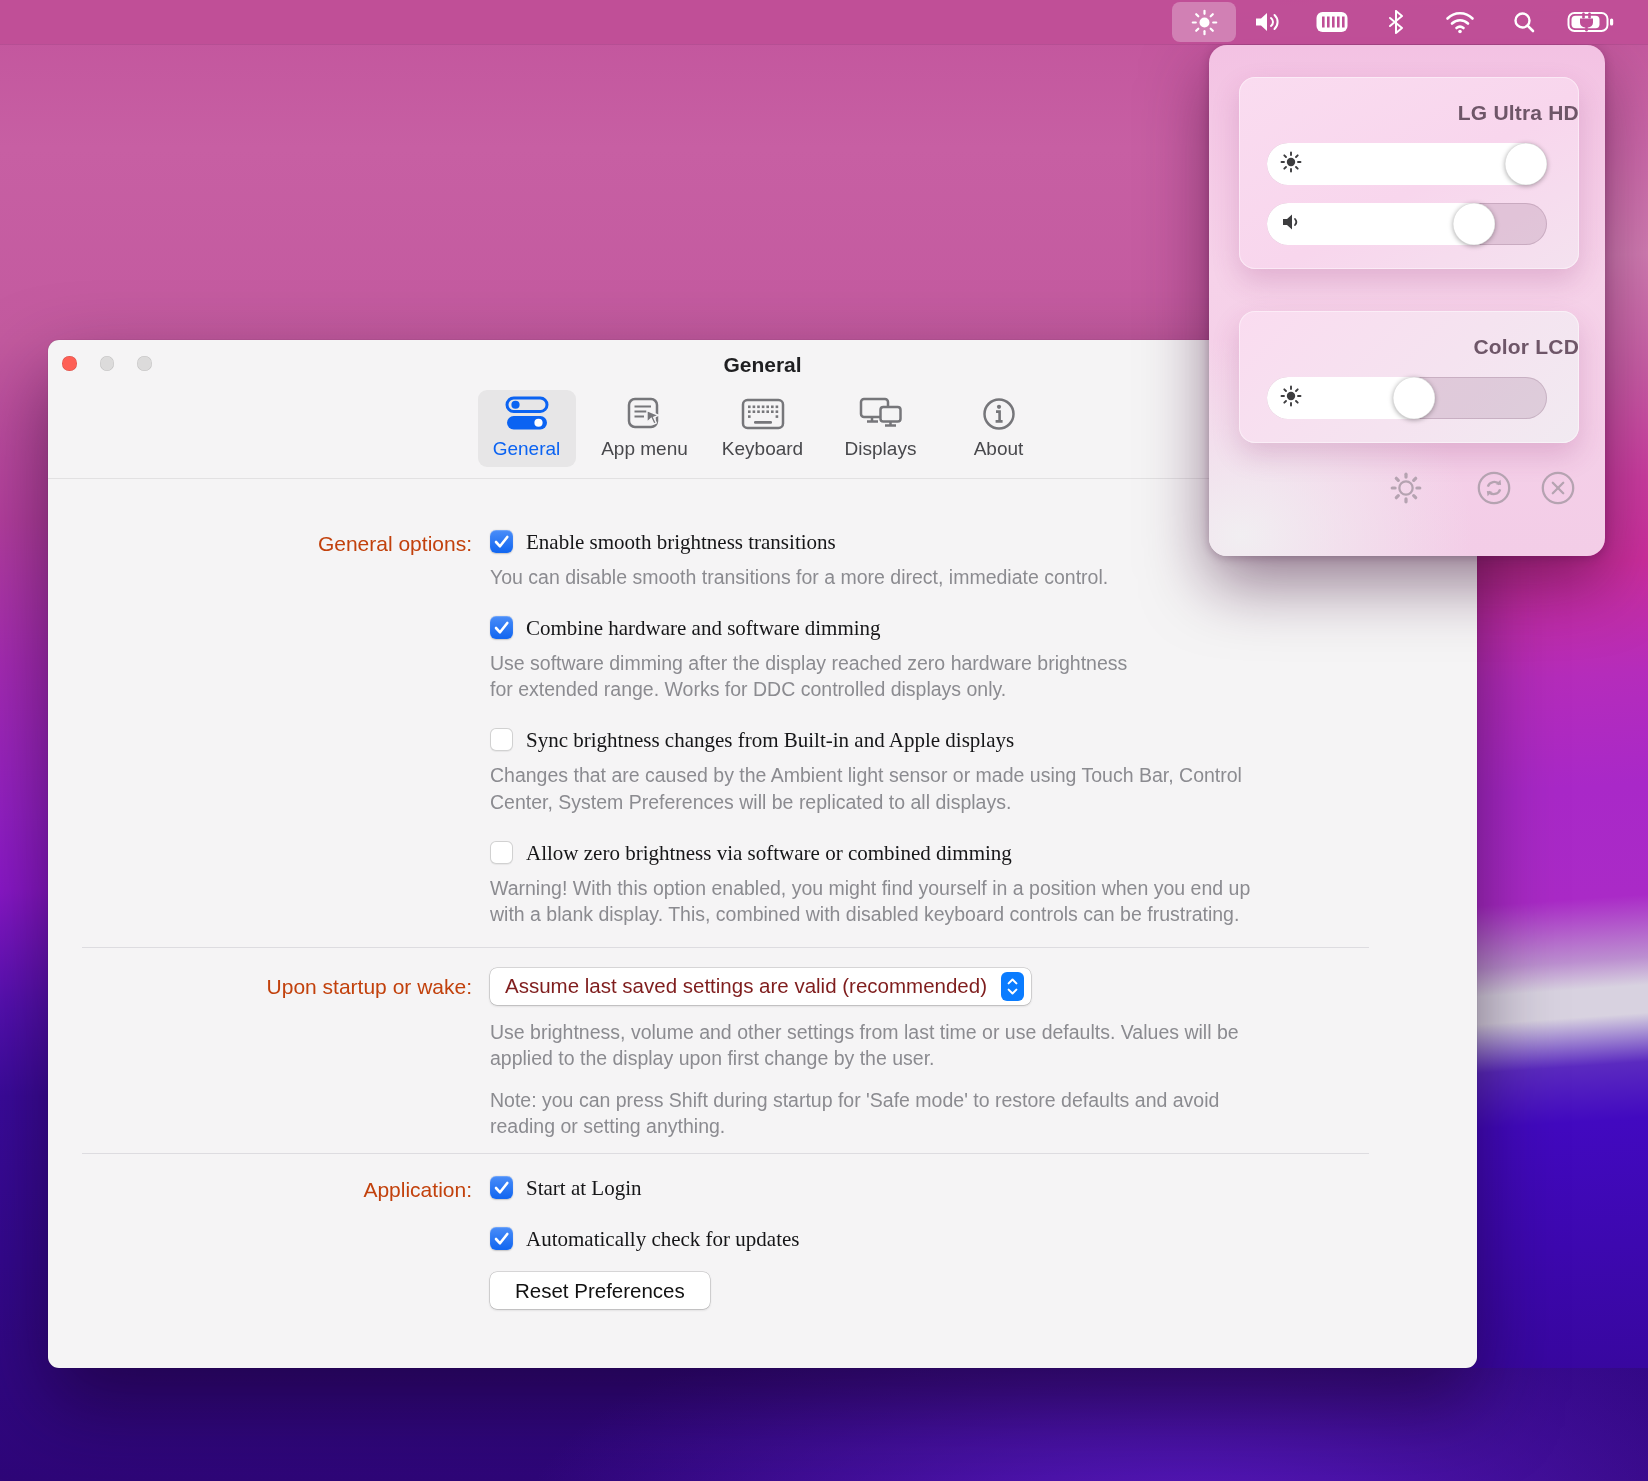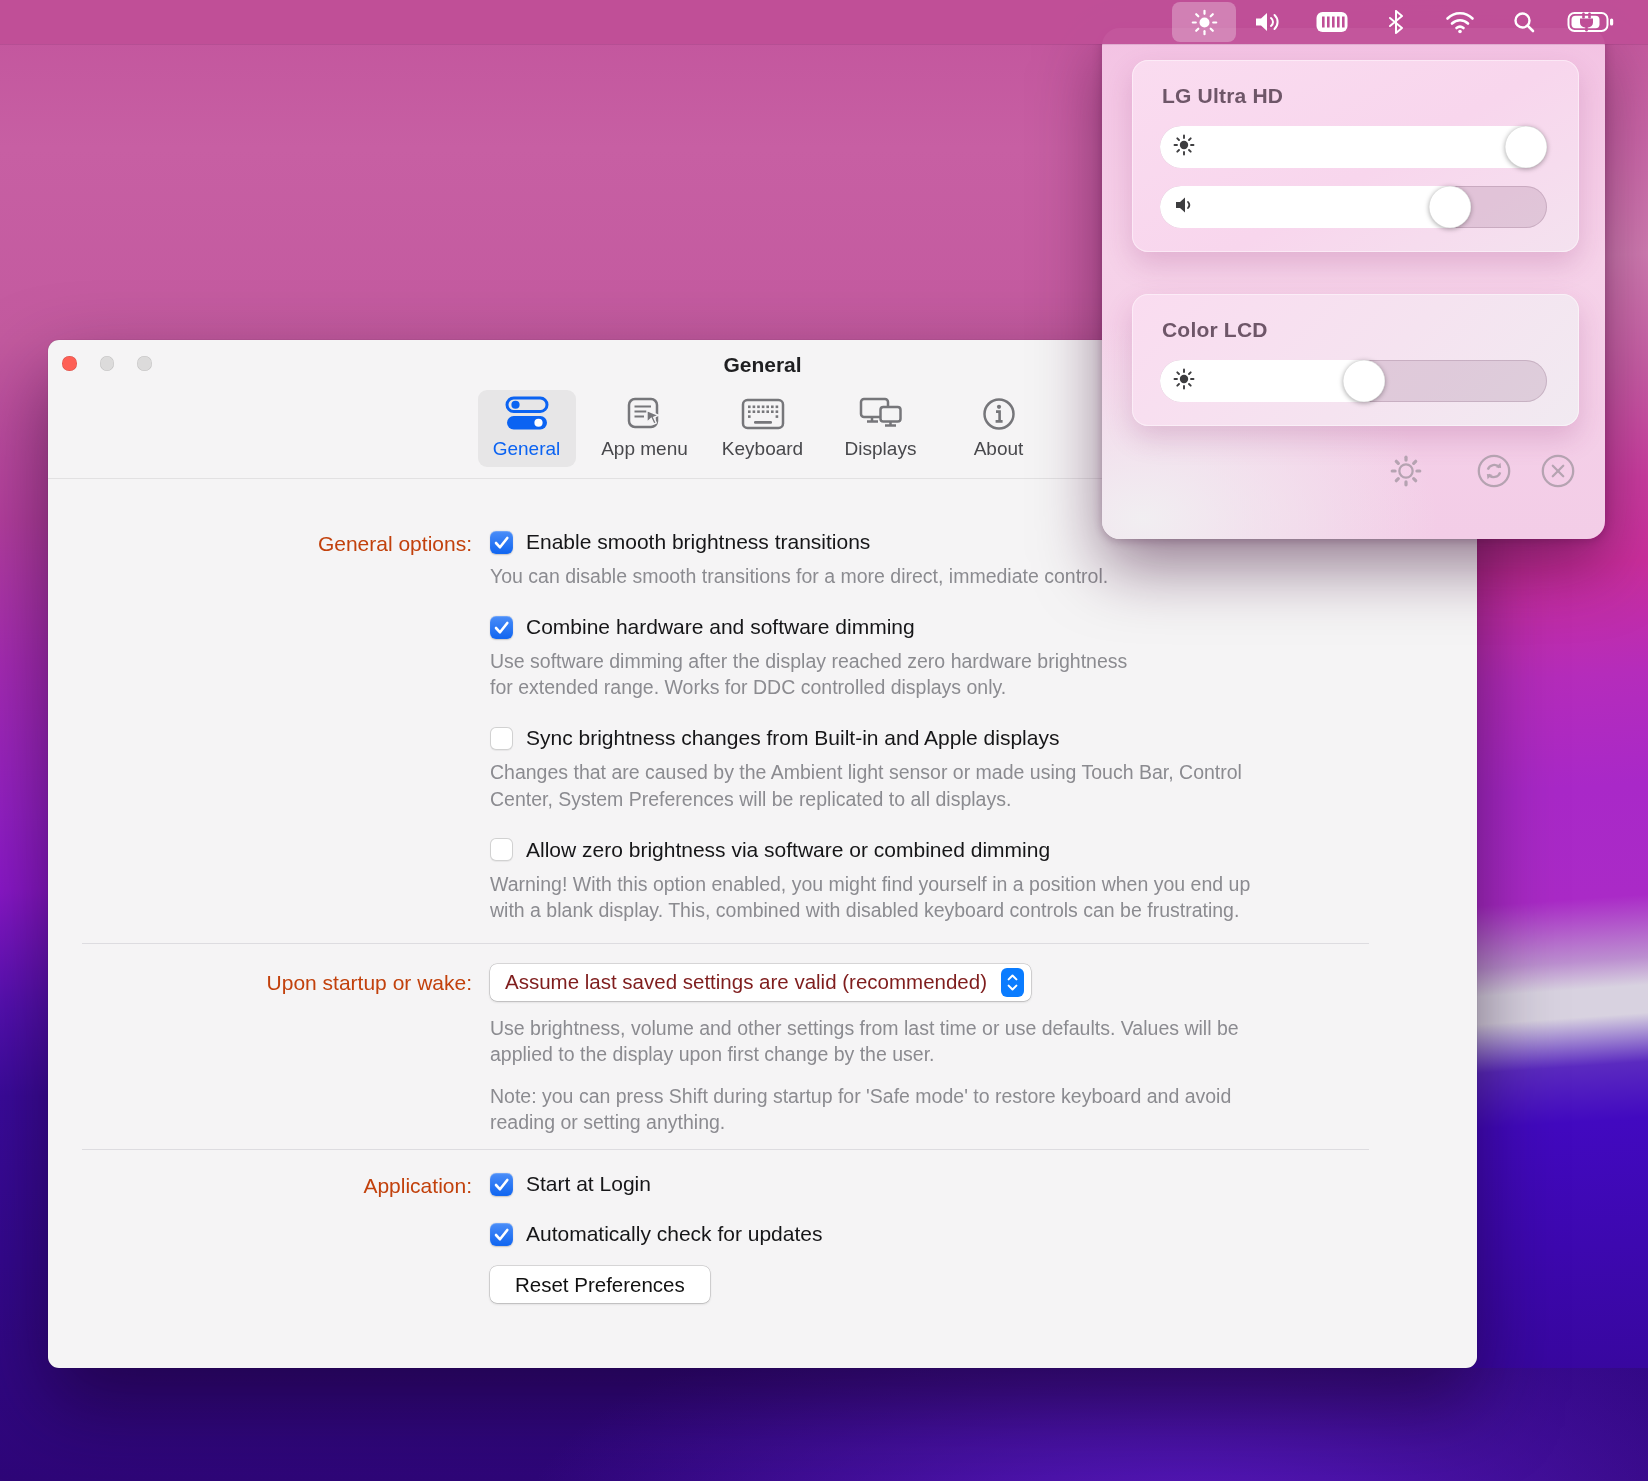--- a/index.html
+++ b/index.html
@@ -25,26 +25,26 @@
   
   .menubar{position:absolute;left:0;top:0;right:0;height:44px;z-index:40;
     background:rgba(191,79,151,.94);
     box-shadow:0 .5px 0 rgba(90,20,70,.25);
     display:flex;justify-content:flex-end;align-items:center;padding-right:22px;}
   .mb-item{height:40px;min-width:64px;display:flex;align-items:center;justify-content:center;
     border-radius:8px;color:#fff;}
   .mb-item[data-active="true"]{background:rgba(255,255,255,.28);}
   .mb-item svg{display:block;}
   
-  .popover{position:absolute;top:28px;right:43px;width:503px;height:511px;z-index:30;
+  .popover{position:absolute;top:45px;right:43px;width:396px;height:511px;z-index:30;
     border-radius:18px;
     background:
       radial-gradient(95% 62% at 8% 96%, rgba(241,240,242,.95), rgba(241,240,242,0) 62%),
       linear-gradient(180deg,#f3c2e3 0%,#f6d2e9 45%,#f3cde7 100%);
-    box-shadow:0 28px 65px rgba(55,8,48,.5), 0 2px 10px rgba(55,8,48,.25);}
+    box-shadow:0 28px 65px rgba(55,8,48,.5), 0 2px 10px rgba(55,8,48,.25);text-align:right;}
   .disp-card{border-radius:16px;margin:32px 26px 0 30px;
     background:linear-gradient(150deg,#fadcf0 0%,#f8d6ed 55%,#f4e2ef 100%);
     box-shadow:0 12px 28px rgba(140,40,110,.20), inset 0 0 0 1px rgba(255,255,255,.45);
     padding-bottom:24px;}
   .disp-card.second{background:linear-gradient(135deg,#fadcf0 0%,#f5e3f0 55%,#f1eaf1 100%);}
   .disp-title{font-size:21px;font-weight:bold;color:#6e5668;padding:24px 0 0 30px;letter-spacing:.2px;}
   .slider{position:relative;height:42px;margin:18px 32px 0 28px;}
   .slider .track{position:absolute;inset:0;border-radius:21px;background:rgba(150,110,140,.22);
     box-shadow:inset 0 0 0 1px rgba(120,80,110,.22);}
   .slider .fill{position:absolute;left:0;top:0;bottom:0;border-radius:21px;background:#fff;
@@ -75,21 +75,21 @@
   .tab[data-selected="true"]{background:#e7e6e7;color:#0b63f2;}
   .tab[data-selected="true"] .tab-label{color:#0b63f2;}
   .tab .ticon{height:42px;display:flex;align-items:center;}
   
   .content{padding-top:51px;font-size:21px;color:#161618;}
   .row{display:flex;}
   .label-col{width:442px;box-sizing:border-box;padding-right:18px;text-align:right;
     color:#c2410c;flex:0 0 auto;}
   .control-col{flex:1;min-width:0;}
   .cbgroup{margin-bottom:26px;}
-  .cbrow{display:flex;align-items:center;}
+  .cbrow{display:flex;align-items:flex-start;font-family:Liberation Serif, serif;}
   .cb{width:23px;height:23px;border-radius:6px;flex:0 0 auto;position:relative;}
   .cb svg{position:absolute;left:0;top:0;}
   .cb[data-checked="true"]{background:linear-gradient(180deg,#4a8df8,#1065f0);
     box-shadow:inset 0 .5px 1px rgba(255,255,255,.4), 0 .5px 1.5px rgba(0,0,0,.2);}
   .cb[data-checked="false"]{background:#fff;
     box-shadow:inset 0 0 0 1px rgba(0,0,0,.18), 0 1px 1px rgba(0,0,0,.06);}
   .cblabel{margin-left:13px;}
   .desc{font-size:19.5px;color:#8b8b90;line-height:1.34;margin-top:9px;white-space:pre-line;}
   .sep{height:1px;background:#dddce0;margin:20px 108px 20px 34px;}
   .sep2{margin-top:14px;margin-bottom:22px;}
@@ -257,21 +257,21 @@
             <svg width="11" height="7" viewBox="0 0 11 7">
                 <path d="M1.6 5.4 L5.5 1.5 L9.4 5.4" fill="none" stroke="#fff" stroke-width="2" stroke-linecap="round" stroke-linejoin="round"></path>
               </svg>
             <svg width="11" height="7" viewBox="0 0 11 7">
                 <path d="M1.6 1.6 L5.5 5.5 L9.4 1.6" fill="none" stroke="#fff" stroke-width="2" stroke-linecap="round" stroke-linejoin="round"></path>
               </svg>
           </span>
         </div>
         <div class="desc" style="margin-top:14px;">Use brightness, volume and other settings from last time or use defaults. Values will be
 applied to the display upon first change by the user.</div>
-        <div class="desc" style="margin-top:16px;">Note: you can press Shift during startup for 'Safe mode' to restore keyboard and avoid
+        <div class="desc" style="margin-top:16px;">Note: you can press Shift during startup for 'Safe mode' to restore defaults and avoid
 reading or setting anything.</div>
       </div>
     </div>
 
     <div class="sep sep2"></div>
 
     <div class="row row-app">
       <div class="label-col" style="padding-top:2px;">Application:</div>
       <div class="control-col">
         <div class="cbrow" style="margin-bottom:26px;">

